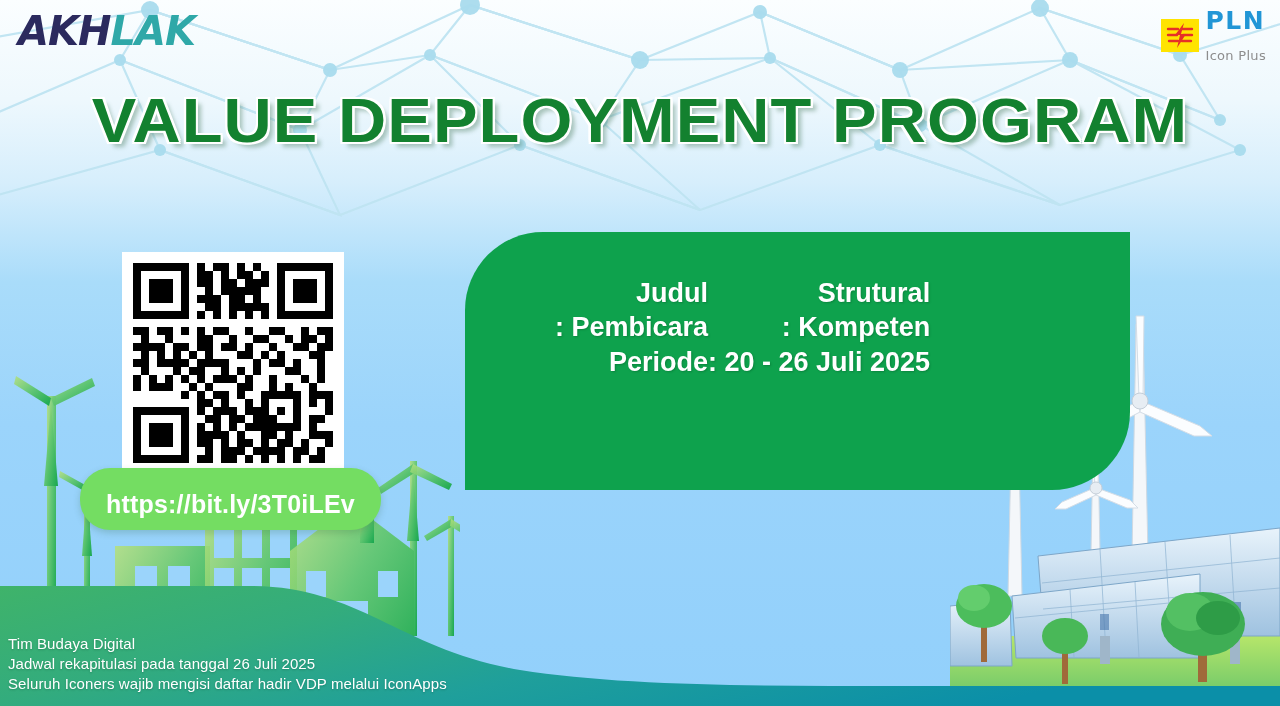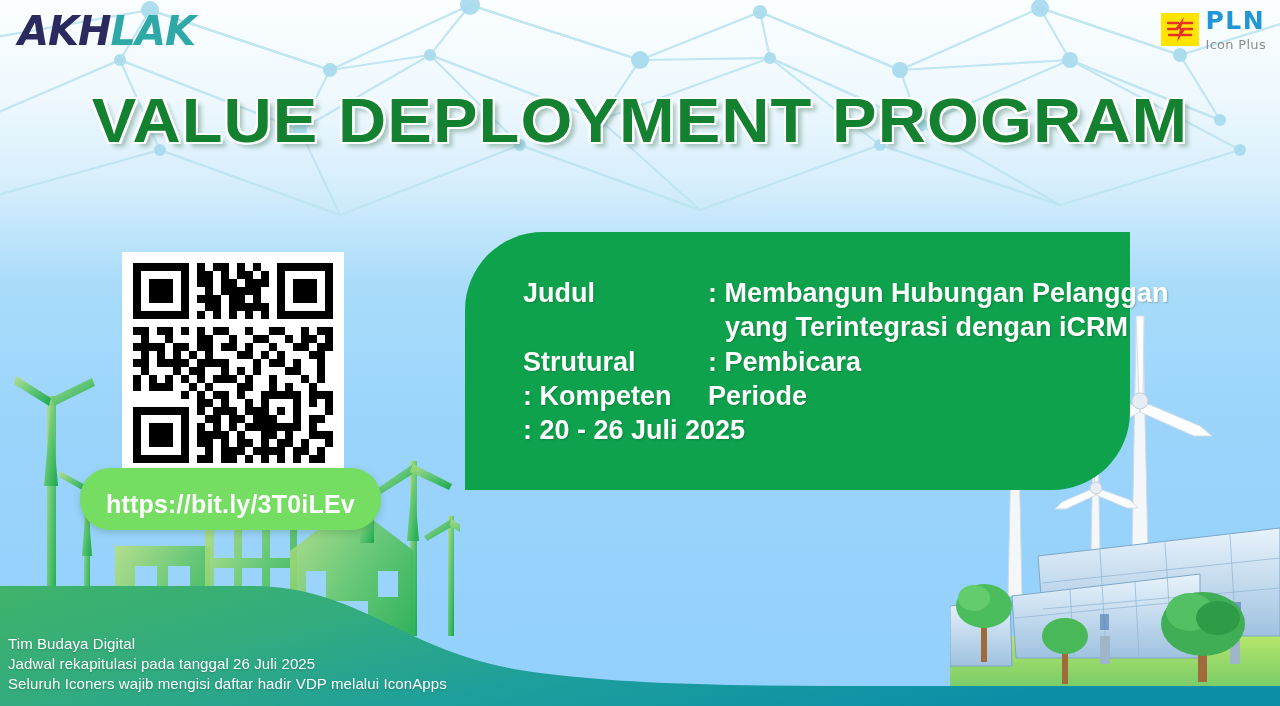--- a/index.html
+++ b/index.html
@@ -30,21 +30,21 @@
 
   
   .pln { position:absolute; right:14px; top:8px; display:flex; align-items:center; gap:7px; }
   .pln-mark {
     width:38px; height:33px; background:#ffe400;
     display:flex; align-items:center; justify-content:center;
   }
   .pln-txt { line-height:1; }
   .pln-name { font-size:25px; font-weight:bold; color:#2196d6; letter-spacing:1.5px;
               font-family:"DejaVu Sans", sans-serif; }
-  .pln-sub  { font-size:13px; color:#8d8d8d; letter-spacing:0.3px; margin-top:5px;
+  .pln-sub  { font-size:13px; color:#8d8d8d; letter-spacing:0.3px; margin-top:16px;
               font-family:"DejaVu Sans", sans-serif; }
 
   
   .title {
     position:absolute; left:0; top:84px; width:1280px; text-align:center;
     font-family:"Liberation Sans Narrow","Liberation Sans", sans-serif;
     font-size:63px; font-weight:bold; letter-spacing:1px;
     color:#13812f; white-space:nowrap;
     transform:scaleX(1.06); transform-origin:center top;
     text-shadow:
@@ -78,20 +78,21 @@
     letter-spacing:0.2px; white-space:nowrap;
     box-shadow:0 3px 7px rgba(40,90,50,0.22);
   }
 
   
   .info-card {
     position:absolute; left:465px; top:232px;
     width:665px; height:258px;
     background:#0ea24d;
     border-radius:78px 0 78px 0;
+    text-align:right;
   }
   .info-grid {
     position:absolute; left:58px; top:44px;
     display:grid; grid-template-columns:185px auto;
     row-gap:0px; column-gap:0px;
   }
   .info-label, .info-value {
     color:#ffffff; font-size:27px; font-weight:bold;
     line-height:1.27; white-space:nowrap;
     text-shadow:1px 1px 2px rgba(0,60,25,0.28);
@@ -489,24 +490,20 @@
         <rect x="22" y="24" width="1" height="1"></rect>
       </g>
     </svg>
   </div>
 
   <div class="url-pill">https://bit.ly/3T0iLEv</div>
 
   <div class="info-card">
     <div class="info-grid">
       <div class="info-label">Judul</div>
-      <div class="info-value">
-        <span>: Membangun Hubungan Pelanggan</span>
-        <span class="cont">yang Terintegrasi dengan iCRM</span>
-      </div>
 
       <div class="info-label">Strutural</div>
       <div class="info-value">: Pembicara</div>
 
       <div class="info-value">: Kompeten</div>
 
       <div class="info-label">Periode</div>
       <div class="info-value">: 20 - 26 Juli 2025</div>
     </div>
   </div>

